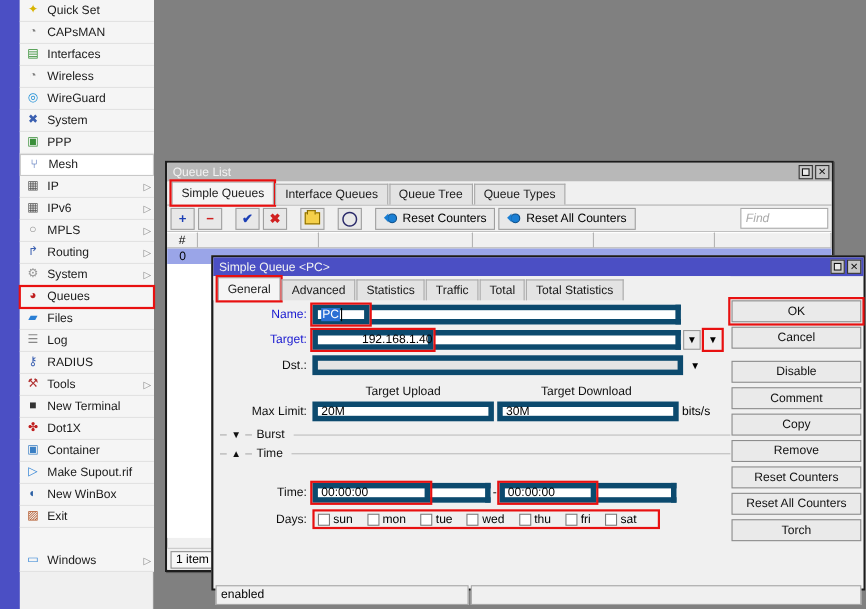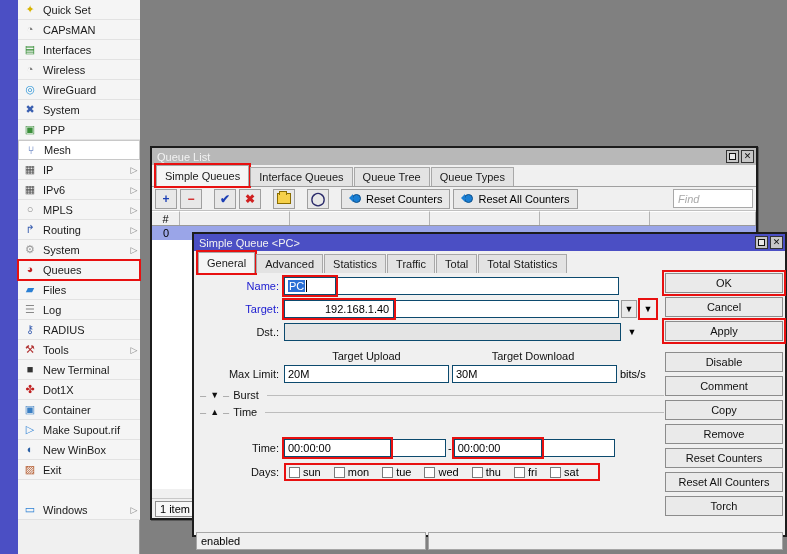--- a/index.html
+++ b/index.html
@@ -195,21 +195,21 @@
   .form-row {
     display: flex; align-items: center; height: 20px;
     margin: 3px 0 0 0; padding-left: 6px;
   }
   .flabel {
     width: 84px; text-align: right; padding-right: 5px;
     color: #1a1ad0; font-size: 11px;
   }
   .flabel.black { color: #111; }
   .finput {
-    height: 18px; border: 1px solid #0c4a6e; background: #ffffff;
+    height: 18px; border: 5px solid #0c4a6e; background: #ffffff;
     display: flex; align-items: center; padding: 0 3px; font-size: 11px;
   }
   .finput.disabled { background: #e4e4e4; }
   .finput.redbox { outline: 2px solid #e81010; outline-offset: 0px; position: relative; z-index:2; }
   .sel-text { background: #2a6fd4; color: #fff; padding: 0 1px; }
   .caret {
     display:inline-block; width:1px; height:12px; background:#000; margin-left:1px;
   }
   .drop-btn {
     width: 16px; height: 18px; border: 1px solid #9a9a9a; background: #eaeaea;
@@ -640,23 +640,20 @@
 
       </div>
 
       <div class="dlg-right" id="sq-buttons">
           <div class="dbtn redbox">
             <span>OK</span>
           </div>
           <div class="dbtn">
             <span>Cancel</span>
           </div>
-          <div class="dbtn redbox">
-            <span>Apply</span>
-          </div>
           <div class="dbtn spacer-top">
             <span>Disable</span>
           </div>
           <div class="dbtn">
             <span>Comment</span>
           </div>
           <div class="dbtn">
             <span>Copy</span>
           </div>
           <div class="dbtn">

